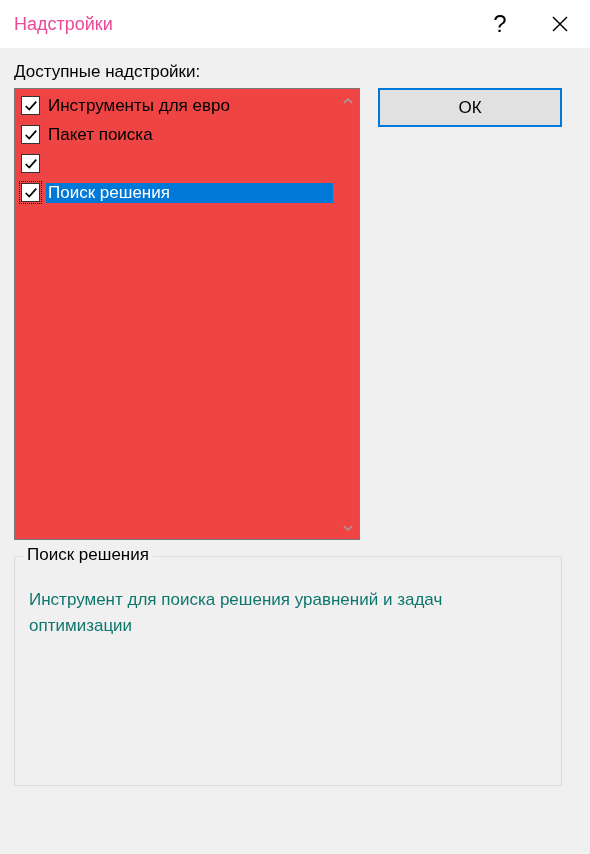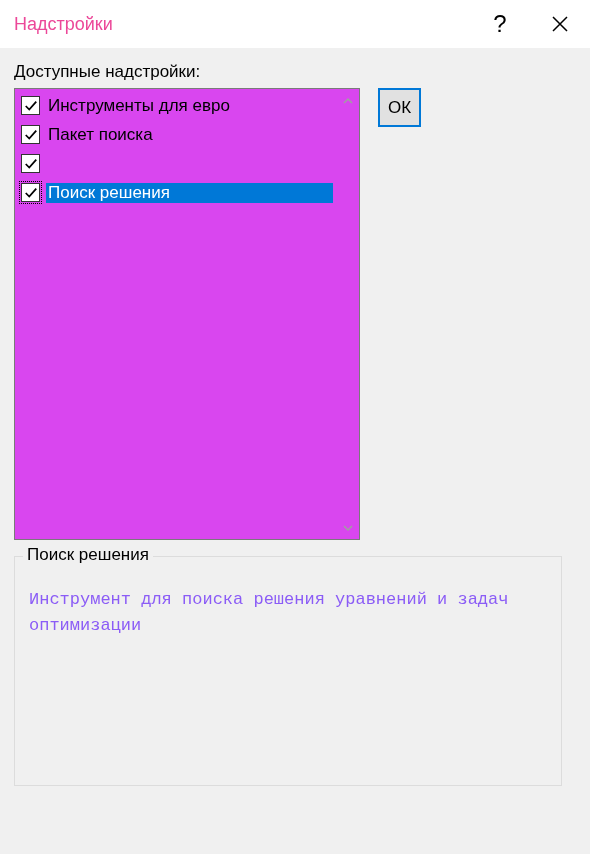--- a/index.html
+++ b/index.html
@@ -69,21 +69,21 @@
       text-decoration: underline;
     }
     .main-row {
       display: flex;
       gap: 18px;
     }
     .listbox-wrap {
       position: relative;
       width: 346px;
       height: 452px;
-      background: #d946ef;
+      background: #ef4444;
       border: 1px solid #7a7a7a;
     }
     .listbox {
       width: 100%;
       height: 100%;
       overflow: hidden;
       padding: 2px 0 0 2px;
     }
     .list-item {
       display: flex;
@@ -139,21 +139,21 @@
     }
     .scroll-arrow.down {
       bottom: 3px;
     }
     .scroll-arrow svg {
       width: 12px;
       height: 12px;
     }
     .buttons-col {
       display: flex;
-      flex-direction: row;
+      flex-direction: column;
       gap: 20px;
       flex: 1;
     }
     .btn {
       height: 39px;
       background: #e1e1e1;
       border: 1px solid #adadad;
       font-size: 17px;
       font-family: inherit;
       color: #000;
@@ -178,24 +178,23 @@
       position: absolute;
       top: -12px;
       left: 8px;
       background: #f0f0f0;
       padding: 0 4px;
       font-size: 17px;
       color: #000;
     }
     .groupbox-content {
       font-size: 17px;
-      color: #8b5cf6;
+      color: #0f766e;
       margin-top: 12px;
       line-height: 1.5;
-      font-family: Liberation Mono, monospace;
     }
   </style>
 </head>
 <body>
 
 <div class="dialog">
   <div class="titlebar">
     <div class="titlebar-title">Надстройки</div>
     <button class="titlebar-btn help">?</button>
     <button class="titlebar-btn close">

